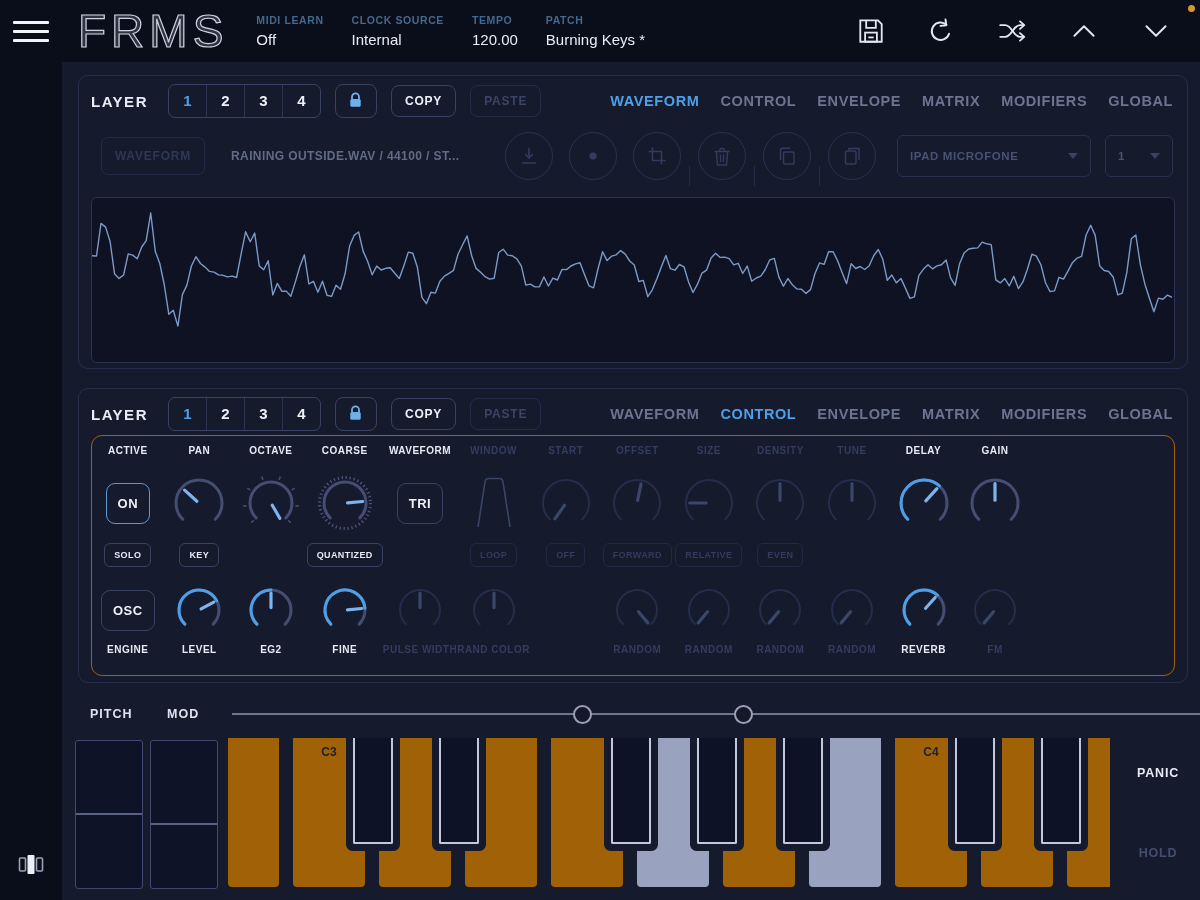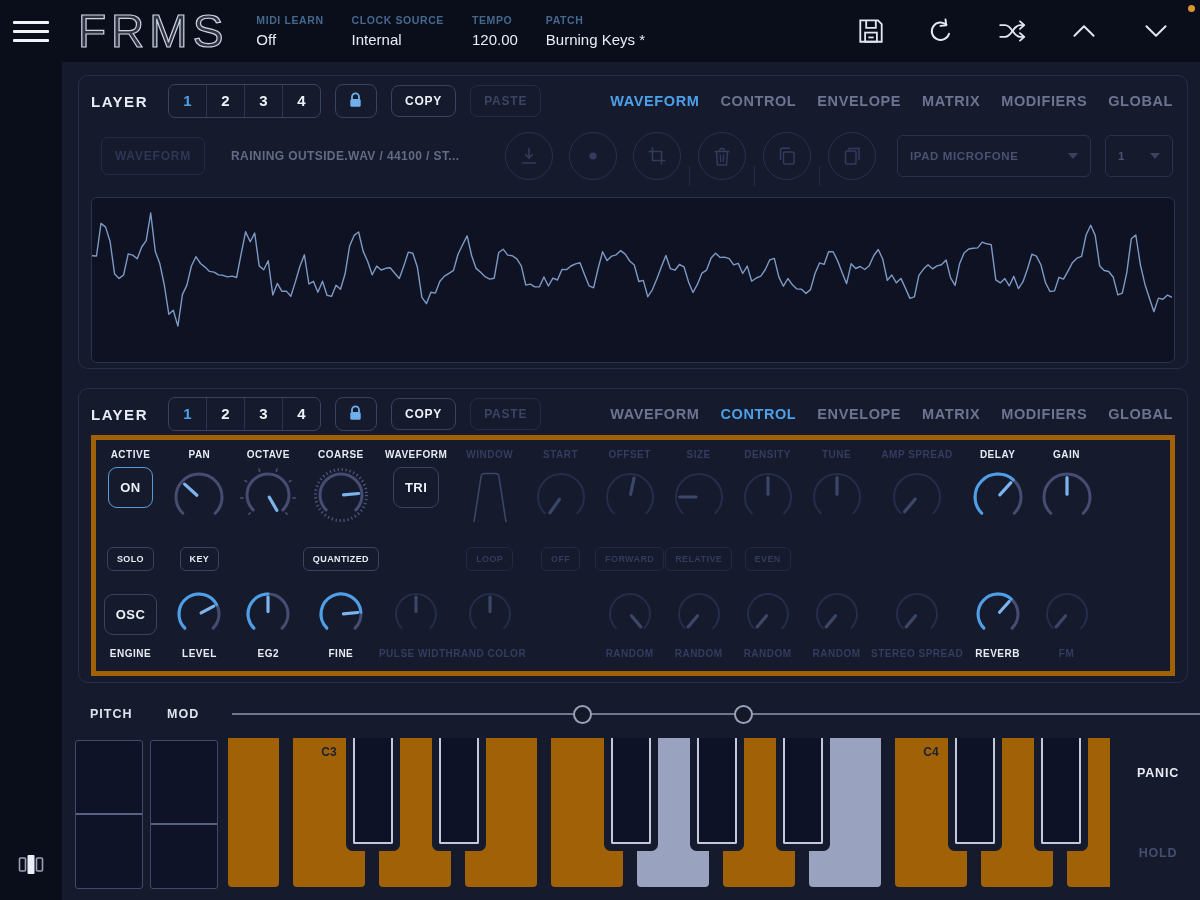--- a/index.html
+++ b/index.html
@@ -57,27 +57,27 @@
   .dropdown{border:1.5px solid #2a3150;border-radius:6px;height:40px;display:flex;align-items:center;
             padding:0 12px;color:#4a5274;font-size:11.5px;font-weight:bold;letter-spacing:0.6px;cursor:pointer;}
   .dropdown .caret{margin-left:auto;width:0;height:0;border:5px solid transparent;
                    border-top:6px solid #3a4260;margin-top:5px;}
   .dropdown.device{margin-left:auto;width:168px;}
   .dropdown.chan{margin-left:14px;width:42px;margin-right:2px;}
   
   .wave-box{position:absolute;top:121px;left:12px;right:12px;height:164px;background:#0e1222;
             border:1px solid #2b3252;border-radius:6px;overflow:hidden;}
   
-  .controls-box{position:absolute;top:46px;left:12px;right:12px;bottom:6px;border:5px solid #a16207;
-                border-radius:0;display:grid;grid-template-columns:repeat(15,1fr);}
+  .controls-box{position:absolute;top:46px;left:12px;right:12px;bottom:6px;border:1px solid #a16207;
+                border-radius:11px;display:grid;grid-template-columns:repeat(15,1fr);}
   .ccol{display:flex;flex-direction:column;align-items:center;}
   .ctl-label{height:18px;padding-top:9px;font-size:10px;font-weight:bold;letter-spacing:0.5px;
              color:#e8ebf4;white-space:nowrap;}
   .ctl-label.off{color:#343c60;}
-  .row-topctrl{height:80px;display:flex;align-items:flex-start;justify-content:center;}
+  .row-topctrl{height:80px;display:flex;align-items:center;justify-content:center;}
   .row-mid{height:36px;display:flex;align-items:flex-start;justify-content:center;}
   .row-botctrl{height:62px;display:flex;align-items:center;justify-content:center;}
   .row-botlabel{height:24px;display:flex;align-items:center;}
   .ctrl-btn{min-width:30px;padding:12px 11px;border:1.5px solid #3a4264;border-radius:9px;color:#eef1f8;
             font-size:13px;font-weight:bold;letter-spacing:0.5px;cursor:pointer;background:none;}
   .ctrl-btn.accent{border-color:#5b9bd5;}
   .mid-btn{padding:6px 9px;border:1px solid #3a4264;border-radius:6px;color:#e8ebf4;font-size:9px;
            font-weight:bold;letter-spacing:0.4px;cursor:pointer;white-space:nowrap;}
   .mid-btn.dim{border-color:#222945;color:#333b5e;}
   .knob{cursor:pointer;display:flex;}
@@ -547,43 +547,20 @@
                 <path d="M 12.86 41.14 A 20 20 0 1 1 41.14 41.14" fill="none" stroke="#262d4b" stroke-width="2" stroke-linecap="round"></path>
                 <line x1="25.5" y1="28.8" x2="16.2" y2="39.9" stroke="#3a4769" stroke-width="3.2" stroke-linecap="round"></line>
               </svg>
             </div>
           </div>
           <div class="row-botlabel">
             <span class="ctl-label off" style="padding-top: 0px;">RANDOM</span>
           </div>
         </div>
         <div class="ccol">
-          <div class="ctl-label off">AMP SPREAD</div>
-          <div class="row-topctrl">
-            <div class="knob">
-              <svg width="60" height="60" viewBox="0 0 60 60">
-                <path d="M 13.74 46.26 A 23 23 0 1 1 46.26 46.26" fill="none" stroke="#262d4b" stroke-width="2" stroke-linecap="round"></path>
-                <line x1="28.2" y1="32.1" x2="17.6" y2="44.8" stroke="#3a4769" stroke-width="3.2" stroke-linecap="round"></line>
-              </svg>
-            </div>
-          </div>
-          <div class="row-mid"></div>
-          <div class="row-botctrl">
-            <div class="knob">
-              <svg width="54" height="54" viewBox="0 0 54 54">
-                <path d="M 12.86 41.14 A 20 20 0 1 1 41.14 41.14" fill="none" stroke="#262d4b" stroke-width="2" stroke-linecap="round"></path>
-                <line x1="25.5" y1="28.8" x2="16.2" y2="39.9" stroke="#3a4769" stroke-width="3.2" stroke-linecap="round"></line>
-              </svg>
-            </div>
-          </div>
-          <div class="row-botlabel">
-            <span class="ctl-label off" style="padding-top: 0px;">STEREO SPREAD</span>
-          </div>
-        </div>
-        <div class="ccol">
           <div class="ctl-label">DELAY</div>
           <div class="row-topctrl">
             <div class="knob">
               <svg width="60" height="60" viewBox="0 0 60 60">
                 <path d="M 13.74 46.26 A 23 23 0 1 1 46.26 46.26" fill="none" stroke="#454e72" stroke-width="3" stroke-linecap="round"></path>
                 <path d="M 13.74 46.26 A 23 23 0 0 1 45.39 12.91" fill="none" stroke="#4da0e8" stroke-width="3" stroke-linecap="round"></path>
                 <line x1="31.8" y1="27.9" x2="42.9" y2="15.6" stroke="#7db4ee" stroke-width="3.2" stroke-linecap="round"></line>
               </svg>
             </div>
           </div>

